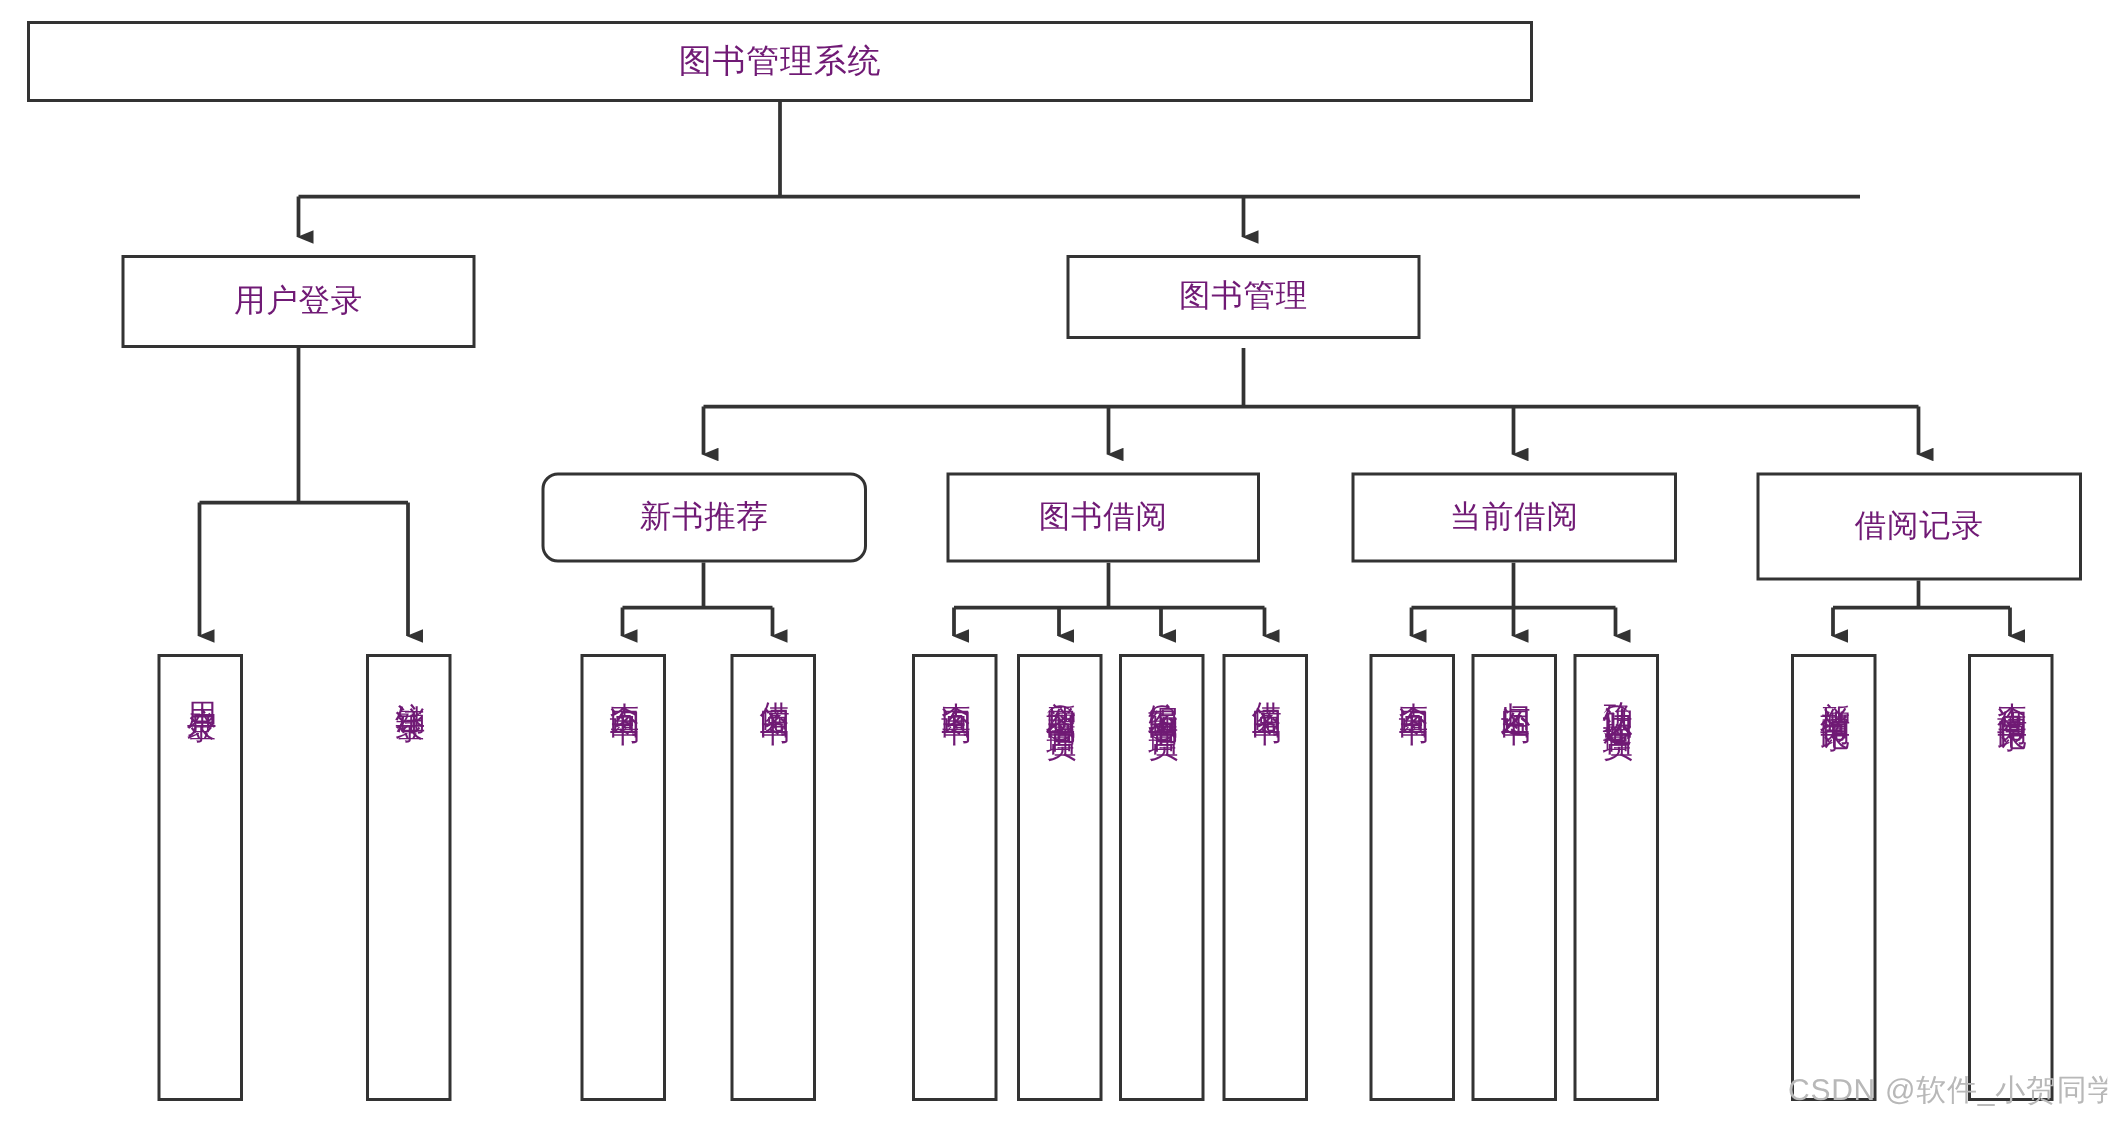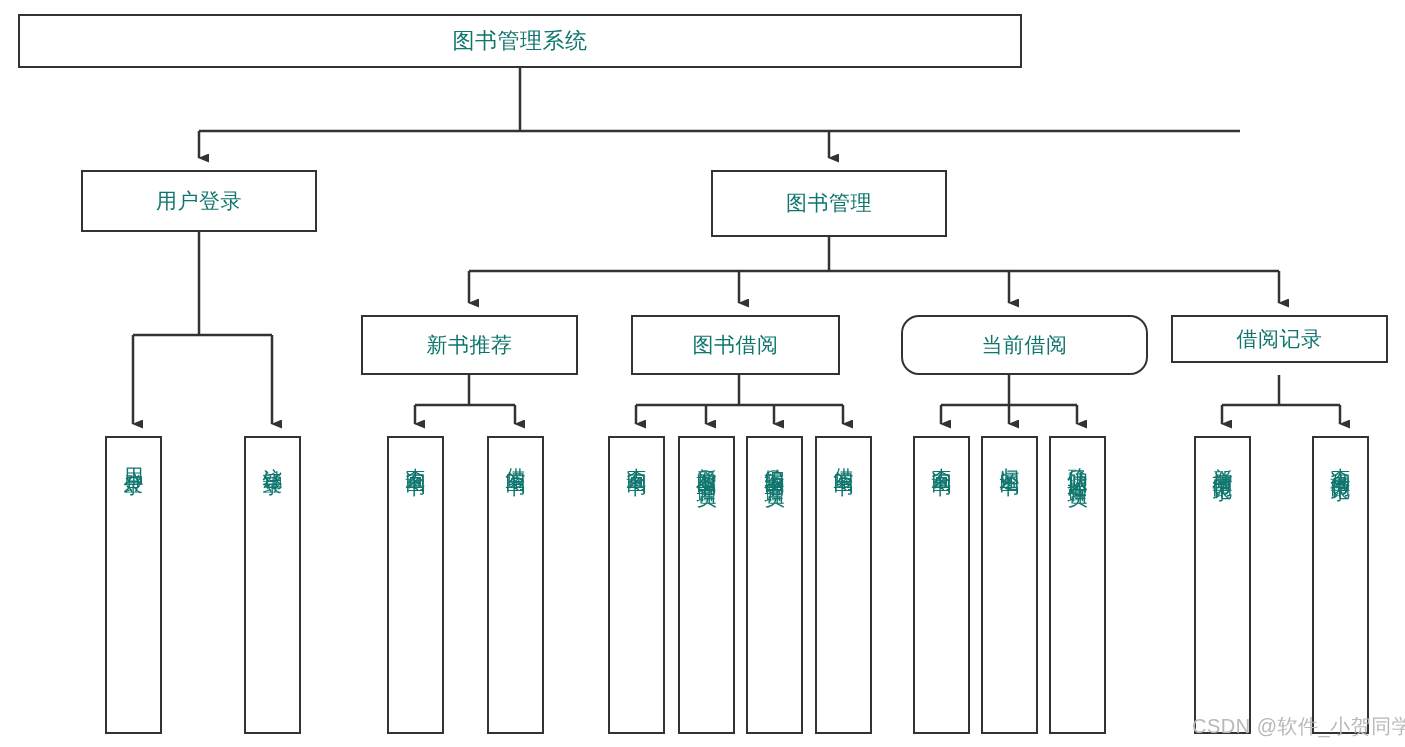--- a/index.html
+++ b/index.html
@@ -26,21 +26,21 @@
     pointer-events: none;
   }
   .node {
     position: absolute;
     box-sizing: border-box;
     border: 2.5px solid #333333;
     background: #ffffff;
     display: flex;
     align-items: center;
     justify-content: center;
-    color: #0f766e;
+    color: #701a75;
   }
   .node .label {
     display: block;
     text-align: center;
     line-height: 1.25;
     letter-spacing: 0.5px;
   }
   .node.horiz .label {
     writing-mode: horizontal-tb;
     font-size: 21px;
@@ -124,34 +124,34 @@
     </g>
   </svg>
 
   <div class="node horiz root" style="left:18px; top:14px; width:1004px; height:54px;">
     <span class="label">图书管理系统</span>
   </div>
 
   <div class="node horiz" style="left:81px; top:170px; width:236px; height:62px;">
     <span class="label">用户登录</span>
   </div>
-  <div class="node horiz" style="left:711px; top:170px; width:236px; height:67px;">
+  <div class="node horiz" style="left:711px; top:170px; width:236px; height:56px;">
     <span class="label">图书管理</span>
   </div>
 
-  <div class="node horiz" style="left:361px; top:315px; width:217px; height:60px;">
+  <div class="node horiz" style="left:361px; top:315px; width:217px; height:60px;border-radius:11px;">
     <span class="label">新书推荐</span>
   </div>
   <div class="node horiz" style="left:631px; top:315px; width:209px; height:60px;">
     <span class="label">图书借阅</span>
   </div>
-  <div class="node horiz" style="left:901px; top:315px; width:247px; height:60px;border-radius:18px;">
+  <div class="node horiz" style="left:901px; top:315px; width:217px; height:60px;">
     <span class="label">当前借阅</span>
   </div>
-  <div class="node horiz" style="left:1171px; top:315px; width:217px; height:48px;">
+  <div class="node horiz" style="left:1171px; top:315px; width:217px; height:72px;">
     <span class="label">借阅记录</span>
   </div>
 
   <div class="node vert" style="left:105px; top:436px; width:57px; height:298px;">
     <span class="label">用户登录</span>
   </div>
   <div class="node vert" style="left:244px; top:436px; width:57px; height:298px;">
     <span class="label">注销登录</span>
   </div>
 

